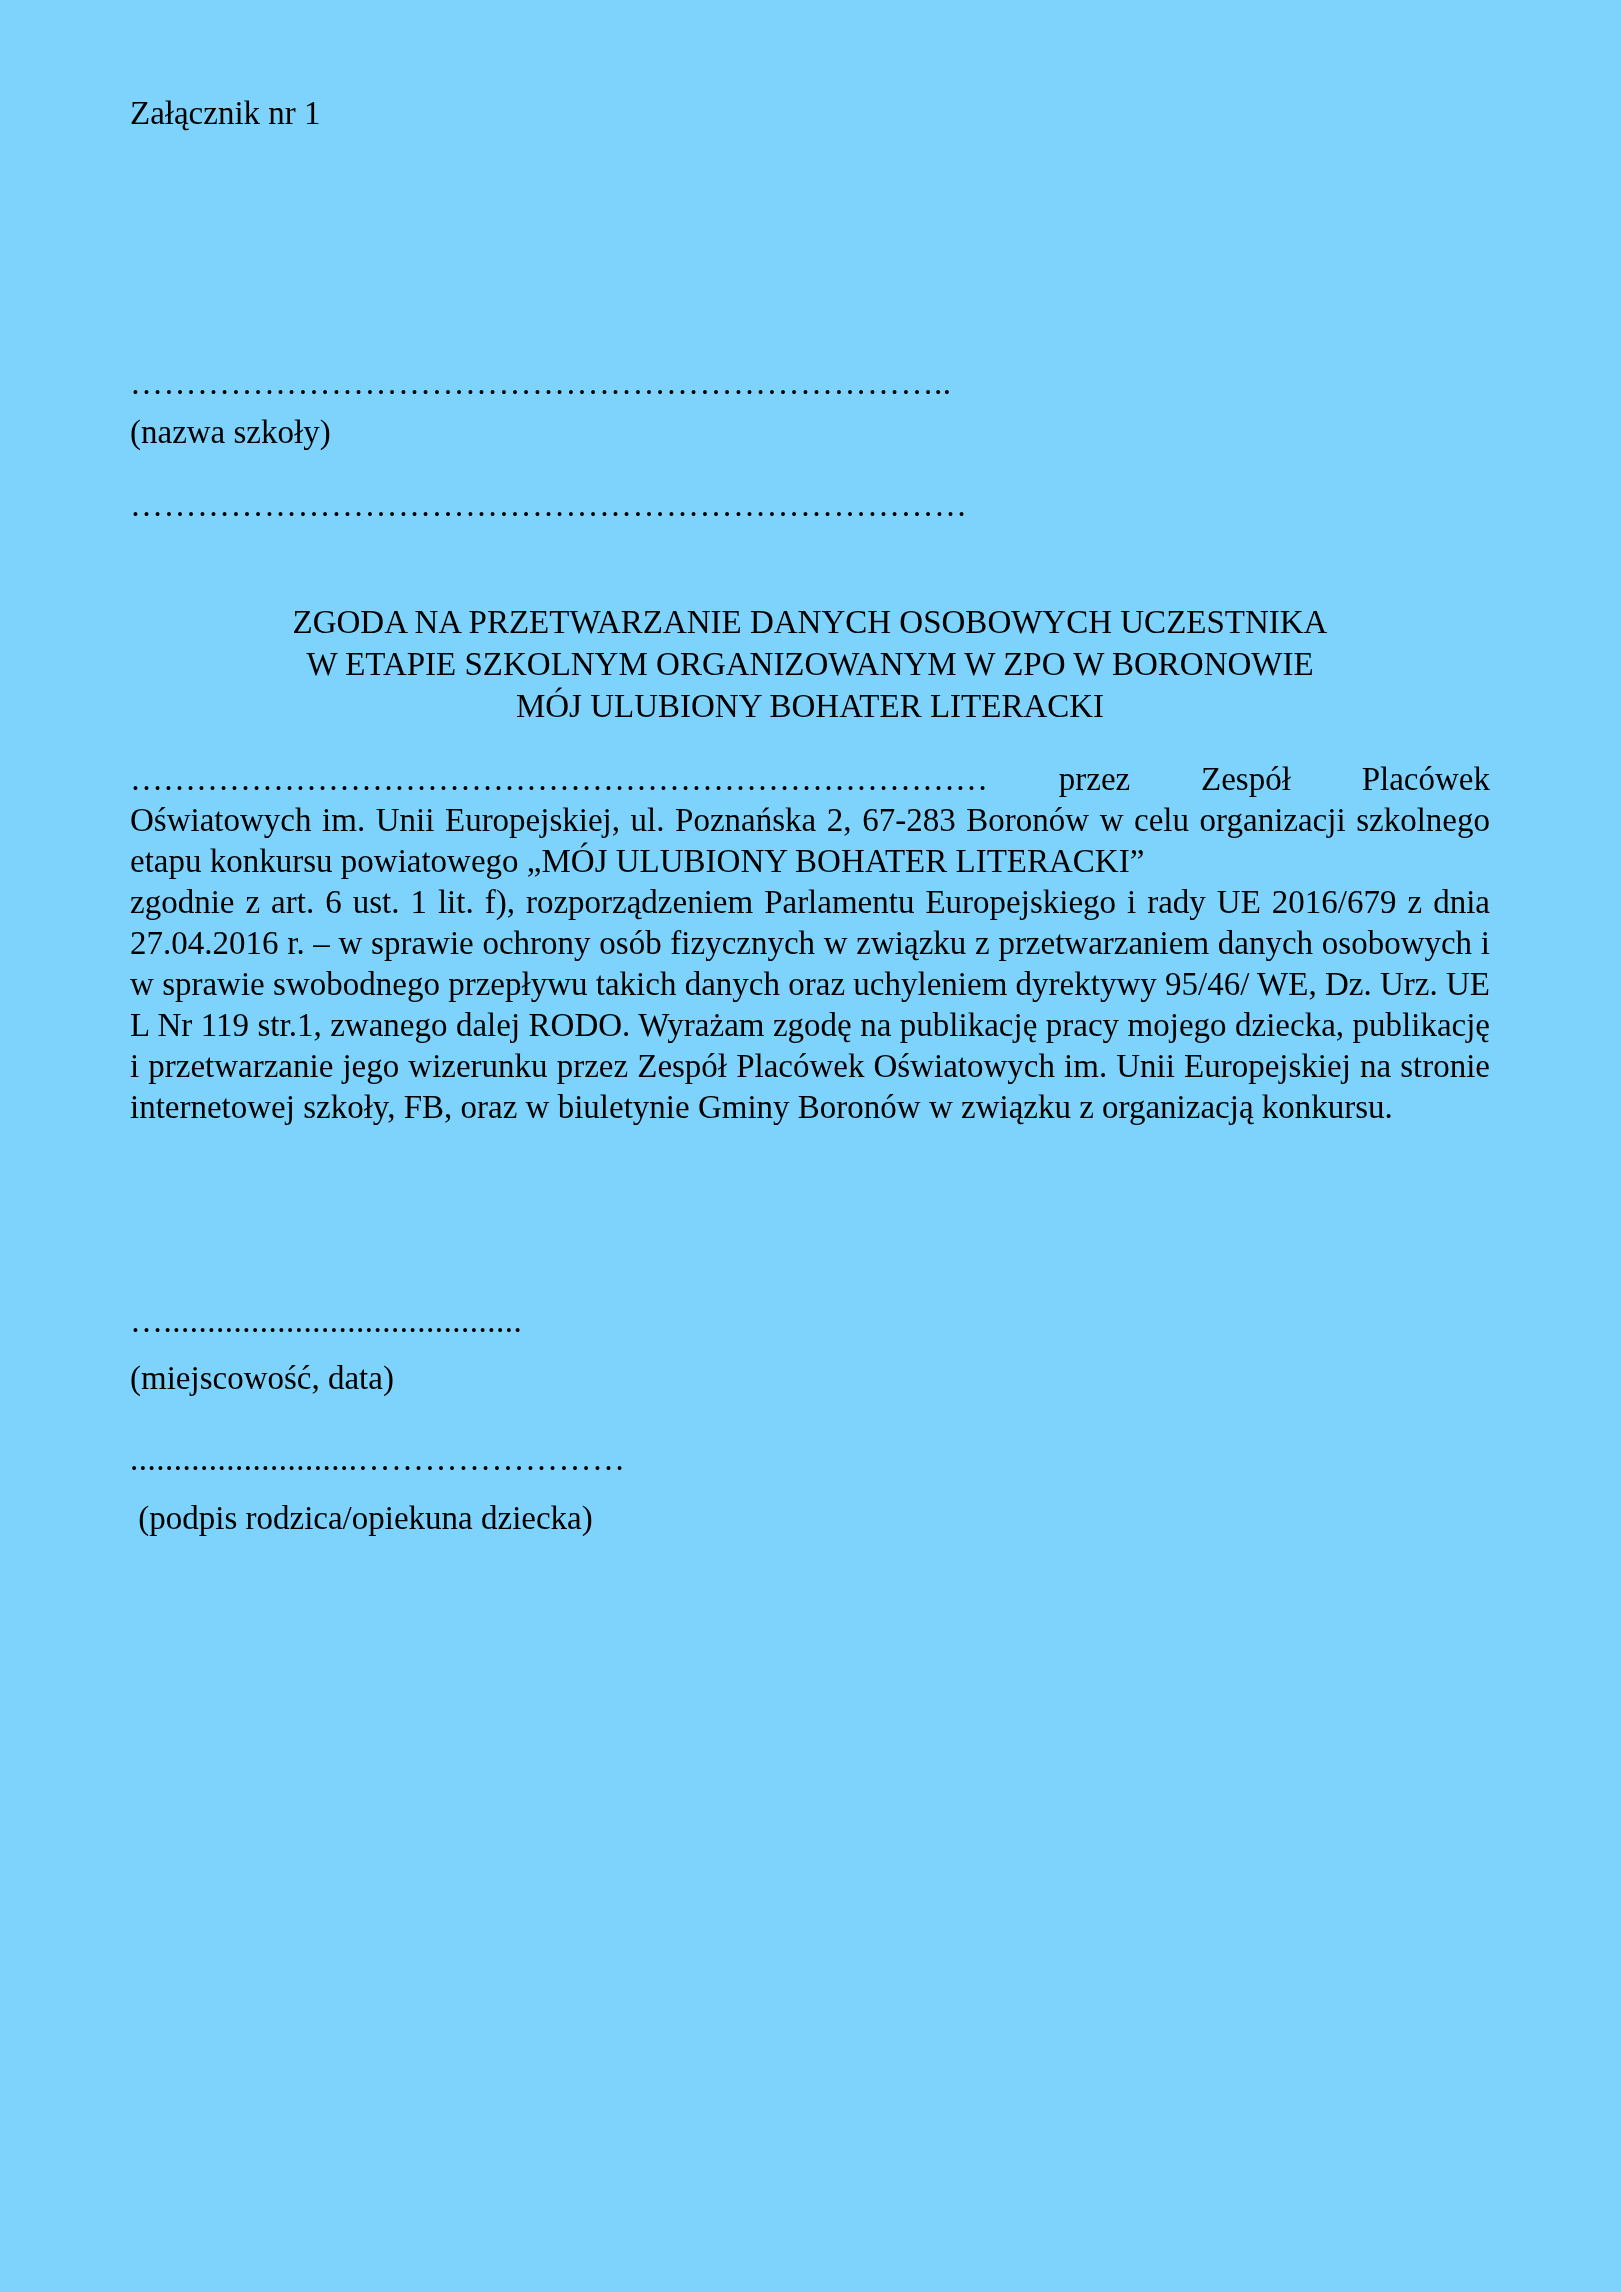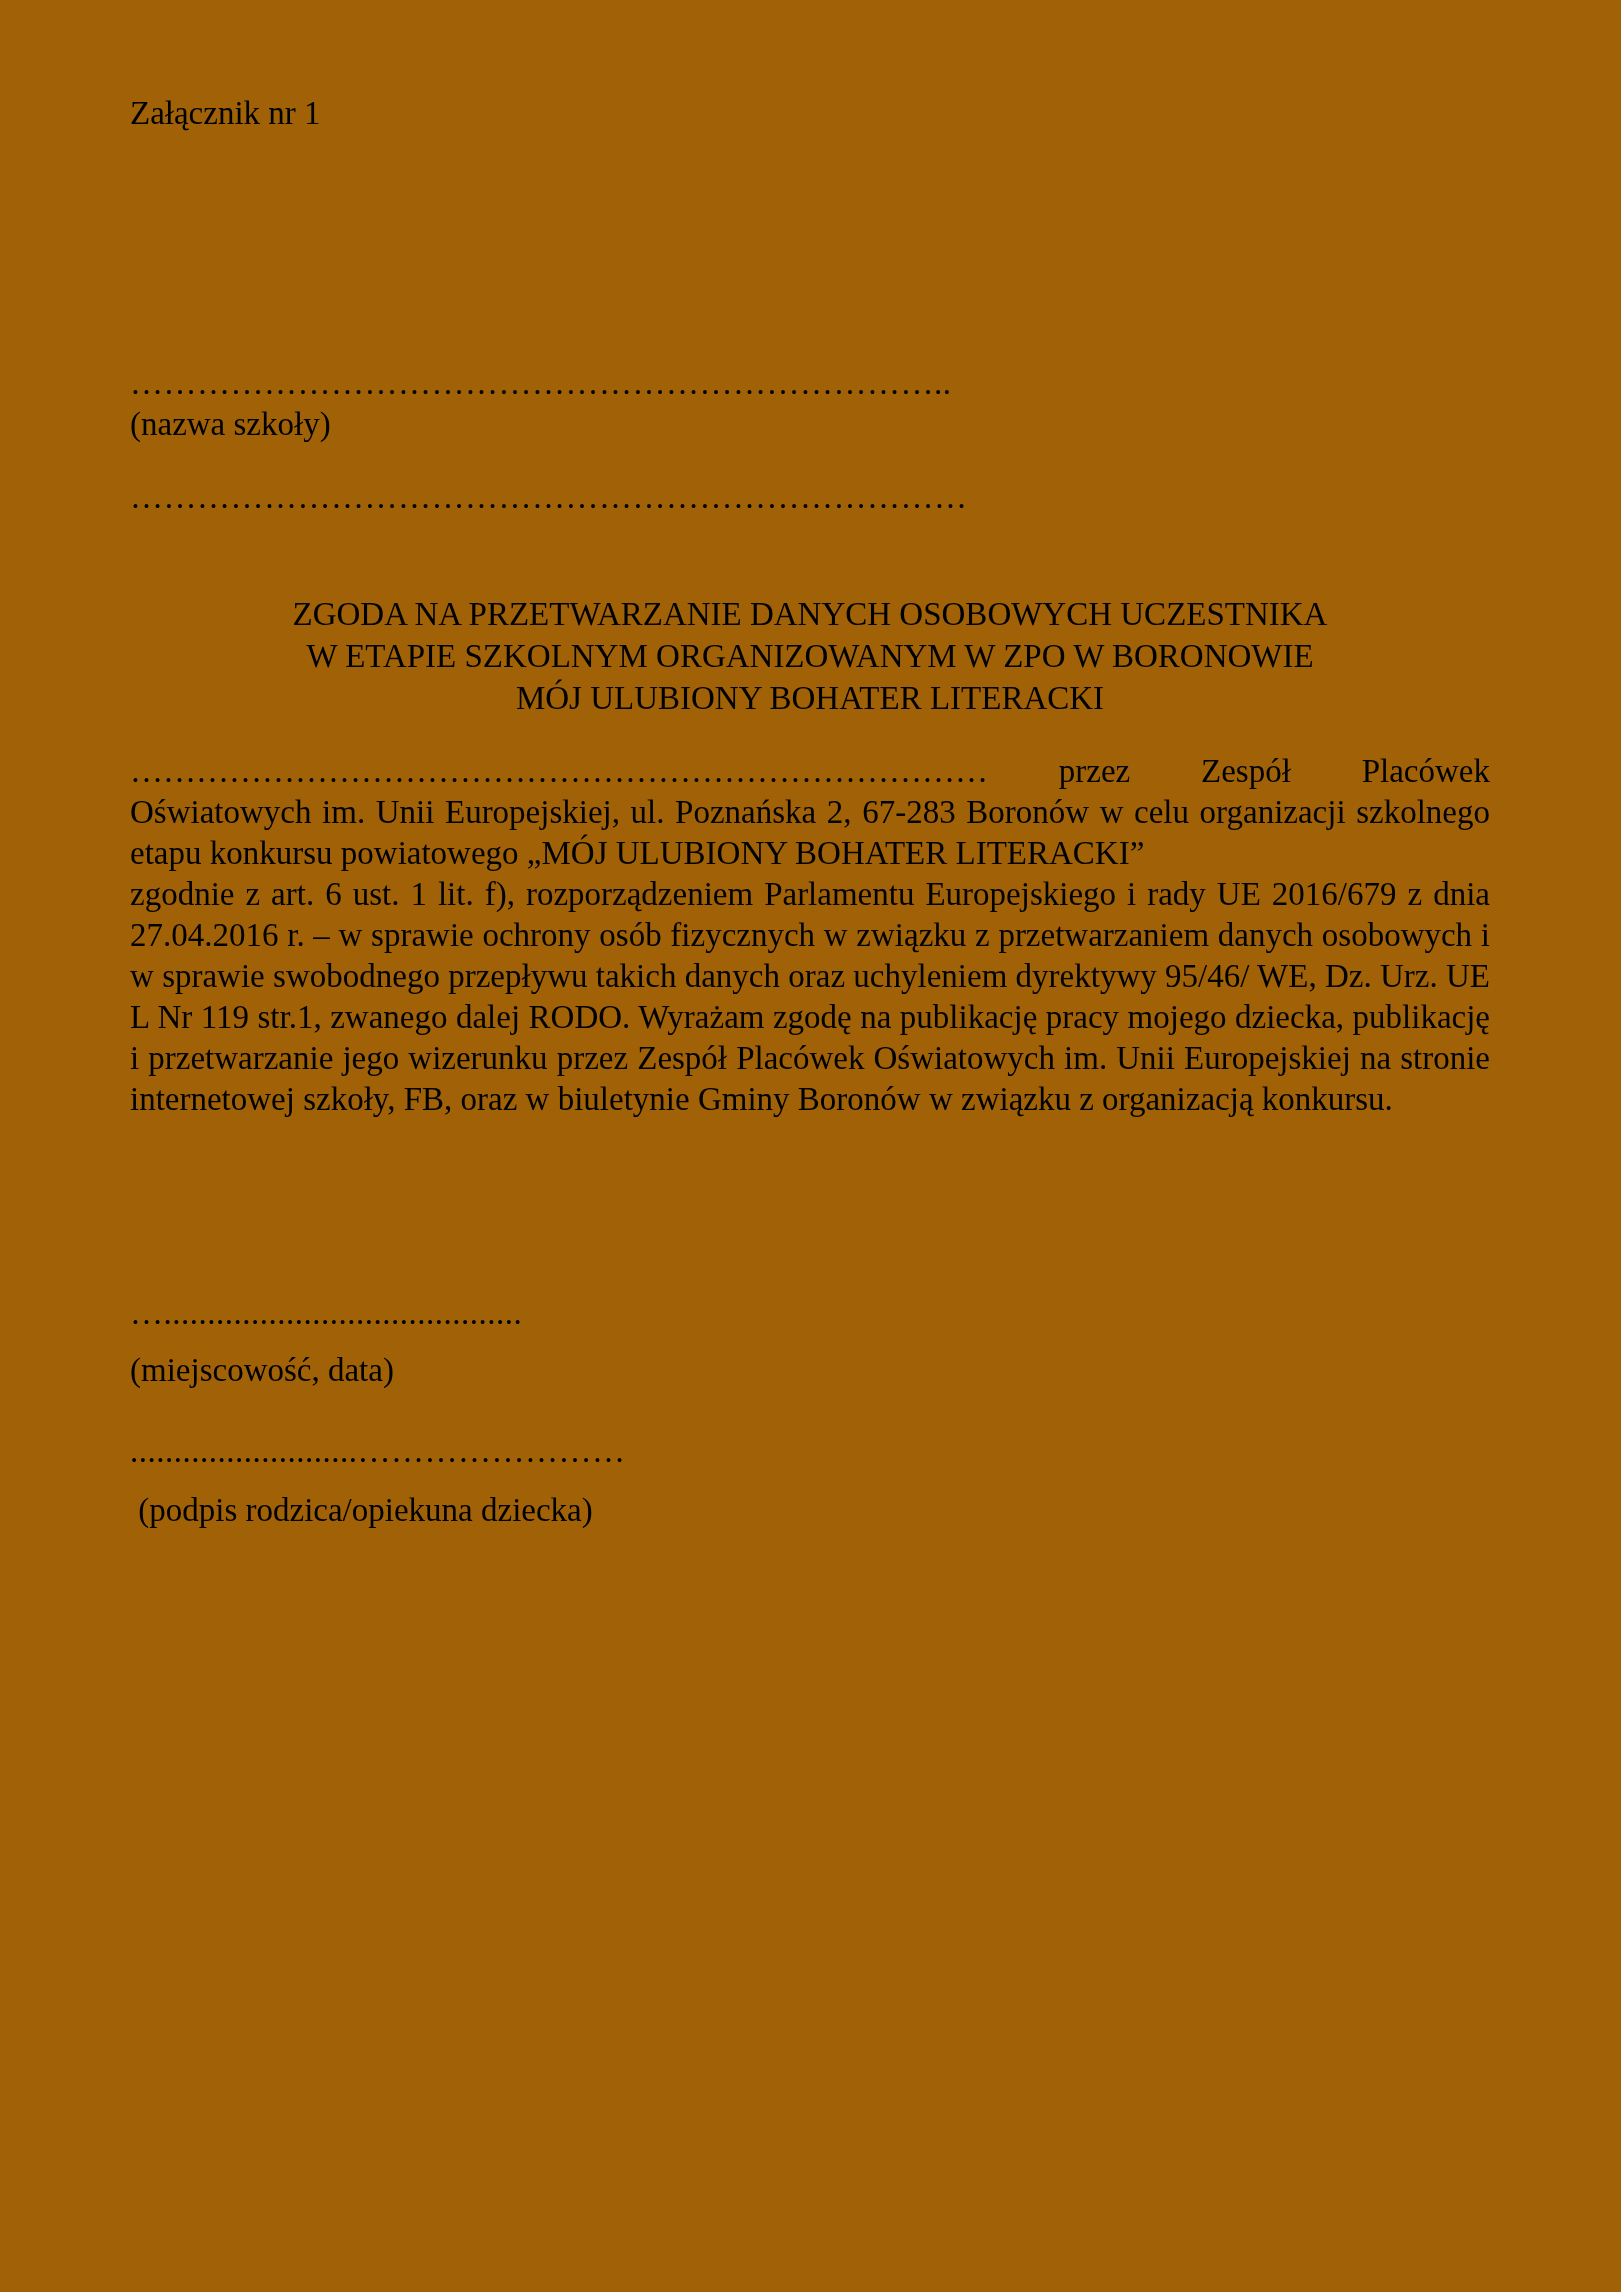--- a/index.html
+++ b/index.html
@@ -4,38 +4,38 @@
 <style>
   html, body {
     margin: 0;
     padding: 0;
     background: #ffffff;
   }
   .page {
     position: relative;
     width: 1621px;
     height: 2293px;
-    background: #a16207;
+    background: #7dd3fc;
     color: #000000;
     font-family: "Liberation Serif", "DejaVu Serif", serif;
     font-size: 33px;
     line-height: 41px;
     box-sizing: border-box;
     padding: 93px 131px 0 130px;
     overflow: hidden;
   }
   .block { white-space: pre-wrap; }
   .fill-line {
     white-space: nowrap;
     overflow: hidden;
     letter-spacing: 0.5px;
   }
   .attachment-label { margin: 0; }
   .school-fill   { margin-top: 229px; }
-  .school-cap    { margin-top: 0; }
+  .school-cap    { margin-top: 8px; }
   .phone-fill    { margin-top: 32px; }
   .phone-cap     { margin-top: 40px; }
   .doc-title {
     margin-top: 75px;
     text-align: center;
     line-height: 42px;
   }
   .consent-intro { margin-top: 90px; }
   .consent-body {
     margin-top: 32px;

